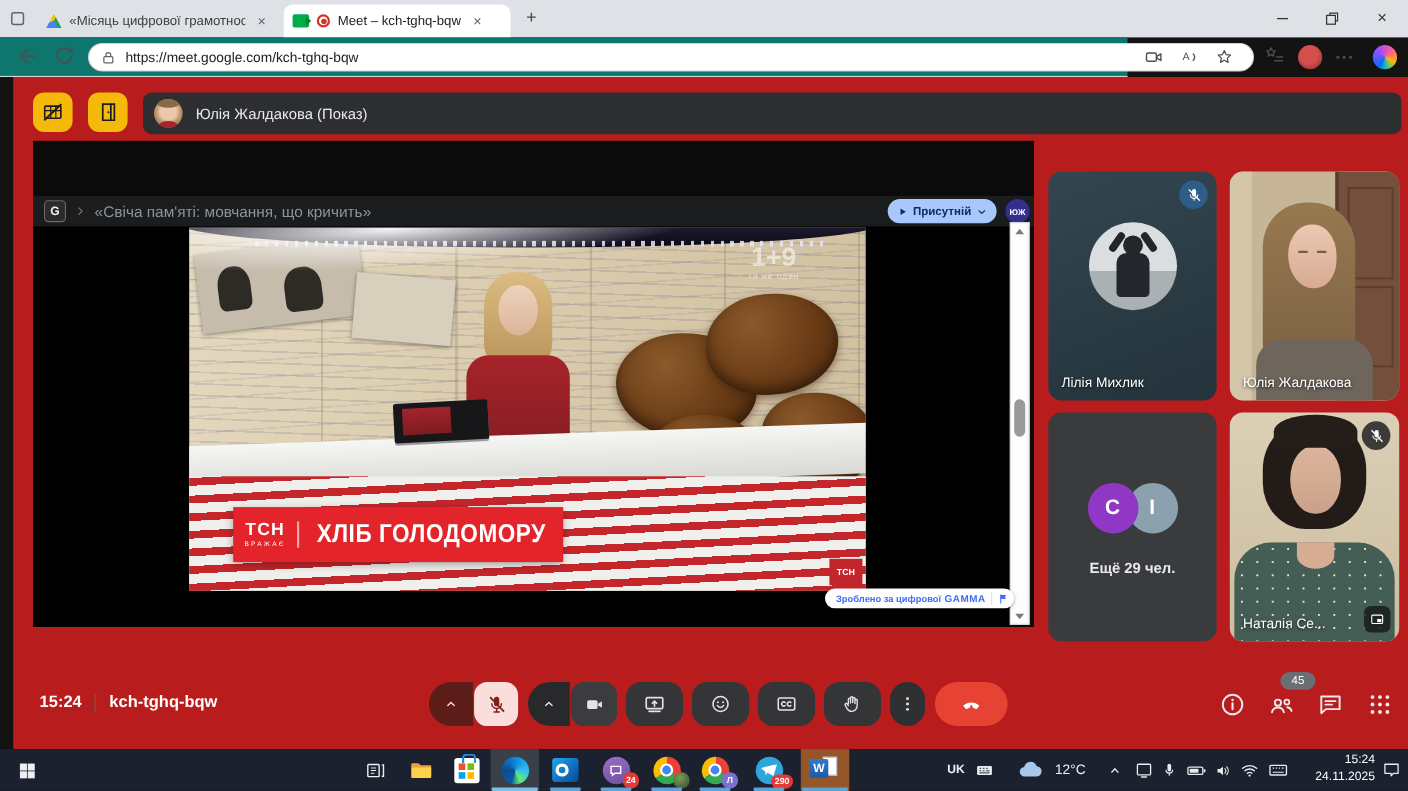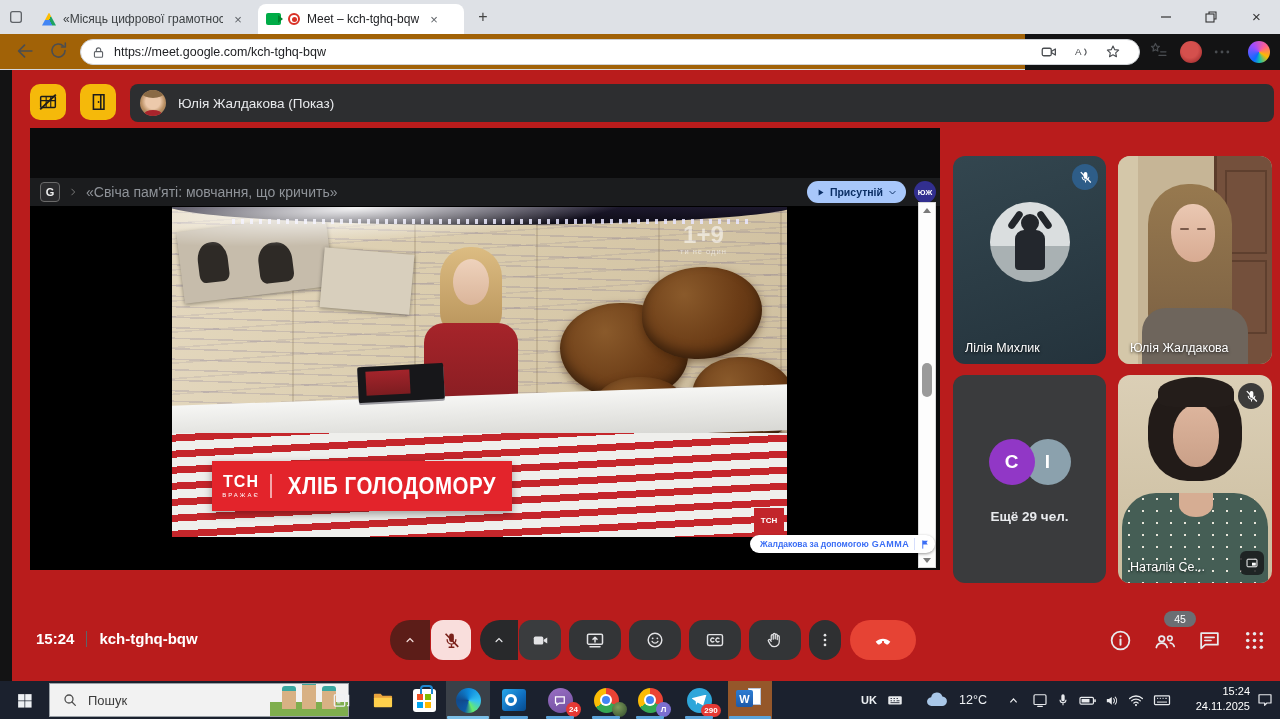--- a/index.html
+++ b/index.html
@@ -8,21 +8,21 @@
   .abs{position:absolute;}
   svg{display:block;}
 
   
   .tabbar{position:absolute;left:0;top:0;width:1280px;height:34px;background:#dee1e6;}
   .tab{position:absolute;top:4px;height:30px;display:flex;align-items:center;gap:7px;padding:0 8px;box-sizing:border-box;}
   .tab-title{font-size:12px;color:#3c4043;white-space:nowrap;overflow:hidden;}
   .tab.active{background:#fff;border-radius:8px 8px 0 0;}
   .tab-close{width:16px;height:16px;border-radius:8px;display:flex;align-items:center;justify-content:center;color:#5f6368;font-size:13px;line-height:1;}
   .winbtn{position:absolute;top:0;width:45px;height:33px;display:flex;align-items:center;justify-content:center;color:#333;}
-  .addrbar{position:absolute;left:0;top:34px;width:1025px;height:36px;background:#a16207;border-bottom:1px solid #d5d8dc;box-sizing:border-box;padding-left:32px;}
+  .addrbar{position:absolute;left:0;top:34px;width:1025px;height:36px;background:#0f766e;border-bottom:1px solid #d5d8dc;box-sizing:border-box;padding-left:32px;}
   .navic{position:absolute;top:6px;width:24px;height:24px;color:#4a4d51;}
   .urlpill{position:absolute;left:80px;top:5px;width:1060px;height:26px;border:1px solid #cfd2d6;border-radius:13px;background:#fff;display:flex;align-items:center;box-sizing:border-box;padding:0 10px;}
   .urltext{font-size:12.5px;color:#202124;flex:0 0 auto;}
 
   
   .meet{position:absolute;left:12px;top:70px;width:1280px;height:611px;background:#b91c1c;}
   .amberbtn{position:absolute;top:14px;width:36px;height:36px;border-radius:10px;background:#f5b90a;display:flex;align-items:center;justify-content:center;color:#1c1c1c;}
   .presenterpill{position:absolute;left:118px;top:14px;width:1144px;height:38px;border-radius:8px;background:#2d2e30;display:flex;align-items:center;gap:12px;padding:0 10px;box-sizing:border-box;}
   .presentertxt{color:#e8eaed;font-size:13.5px;}
   .pav{width:26px;height:26px;border-radius:50%;background:radial-gradient(circle at 50% 44%,#ecc9ab 0 37%,#b98f63 60%,#8a6848 100%);position:relative;overflow:hidden;}
@@ -298,21 +298,21 @@
         <div class="sb-arrow" style="top:0;">
             <span class="tri-up"></span>
           </div>
         <div class="sb-thumb"></div>
         <div class="sb-arrow" style="bottom:0;">
             <span class="tri-dn"></span>
           </div>
       </div>
 
       <div class="gammabadge">
-        <span class="gb-text">Жалдакова за допомогою</span>
+        <span class="gb-text">Зроблено за цифрової</span>
         <span class="gb-brand">GAMMA</span>
         <span class="gb-div"></span>
         <span style="color:#3b6ef5;">
             <svg width="11" height="11" viewBox="0 0 24 24">
               <path d="M6 3v18" stroke="currentColor" stroke-width="2"></path>
               <path d="M6 4h11l-3 4 3 4H6z" fill="currentColor"></path>
             </svg>
           </span>
       </div>
     </div>
@@ -493,37 +493,20 @@
     <div class="tb-cell" style="left:0;width:48px;color:#fff;">
       <svg width="17" height="17" viewBox="0 0 24 24">
           <g fill="#eef1f4">
             <rect x="3" y="3" width="9" height="9"></rect>
             <rect x="13" y="3" width="9" height="9"></rect>
             <rect x="3" y="13" width="9" height="9"></rect>
             <rect x="13" y="13" width="9" height="9"></rect>
           </g>
         </svg>
     </div>
-    <div class="searchbox">
-      <span>
-          <svg width="16" height="16" viewBox="0 0 24 24">
-            <circle cx="10.5" cy="10.5" r="6" fill="none" stroke="#4d4d4d" stroke-width="1.9"></circle>
-            <path d="M15 15l5 5" stroke="#4d4d4d" stroke-width="1.9" stroke-linecap="round"></path>
-          </svg>
-        </span>
-      <span class="searchtxt">Пошук</span>
-      <span class="castle">
-        <span class="tower" style="left:12px;"></span>
-          <span class="roof" style="left:12px;bottom:26px;"></span>
-        <span class="tower" style="left:32px;height:26px;"></span>
-          <span class="roof" style="left:32px;bottom:32px;"></span>
-        <span class="tower" style="left:52px;"></span>
-          <span class="roof" style="left:52px;bottom:26px;"></span>
-      </span>
-    </div>
     <div class="tb-cell" style="left:320px;width:42px;color:#eef1f4;">
       <svg width="19" height="19" viewBox="0 0 24 24">
           <rect x="3" y="5" width="13" height="14" rx="1" fill="none" stroke="currentColor" stroke-width="1.6"></rect>
           <path d="M6.5 9h6M6.5 12h6M6.5 15h4" stroke="currentColor" stroke-width="1.2"></path>
           <path d="M19 5.5h2v13h-2" fill="none" stroke="currentColor" stroke-width="1.6"></path>
         </svg>
     </div>
     <div class="tb-cell" style="left:362px;width:40px;">
       <svg width="23" height="23" viewBox="0 0 24 24">
           <path d="M3 6a1 1 0 0 1 1-1h6l2 2h9a1 1 0 0 1 1 1v2H3z" fill="#e8a33d"></path>

